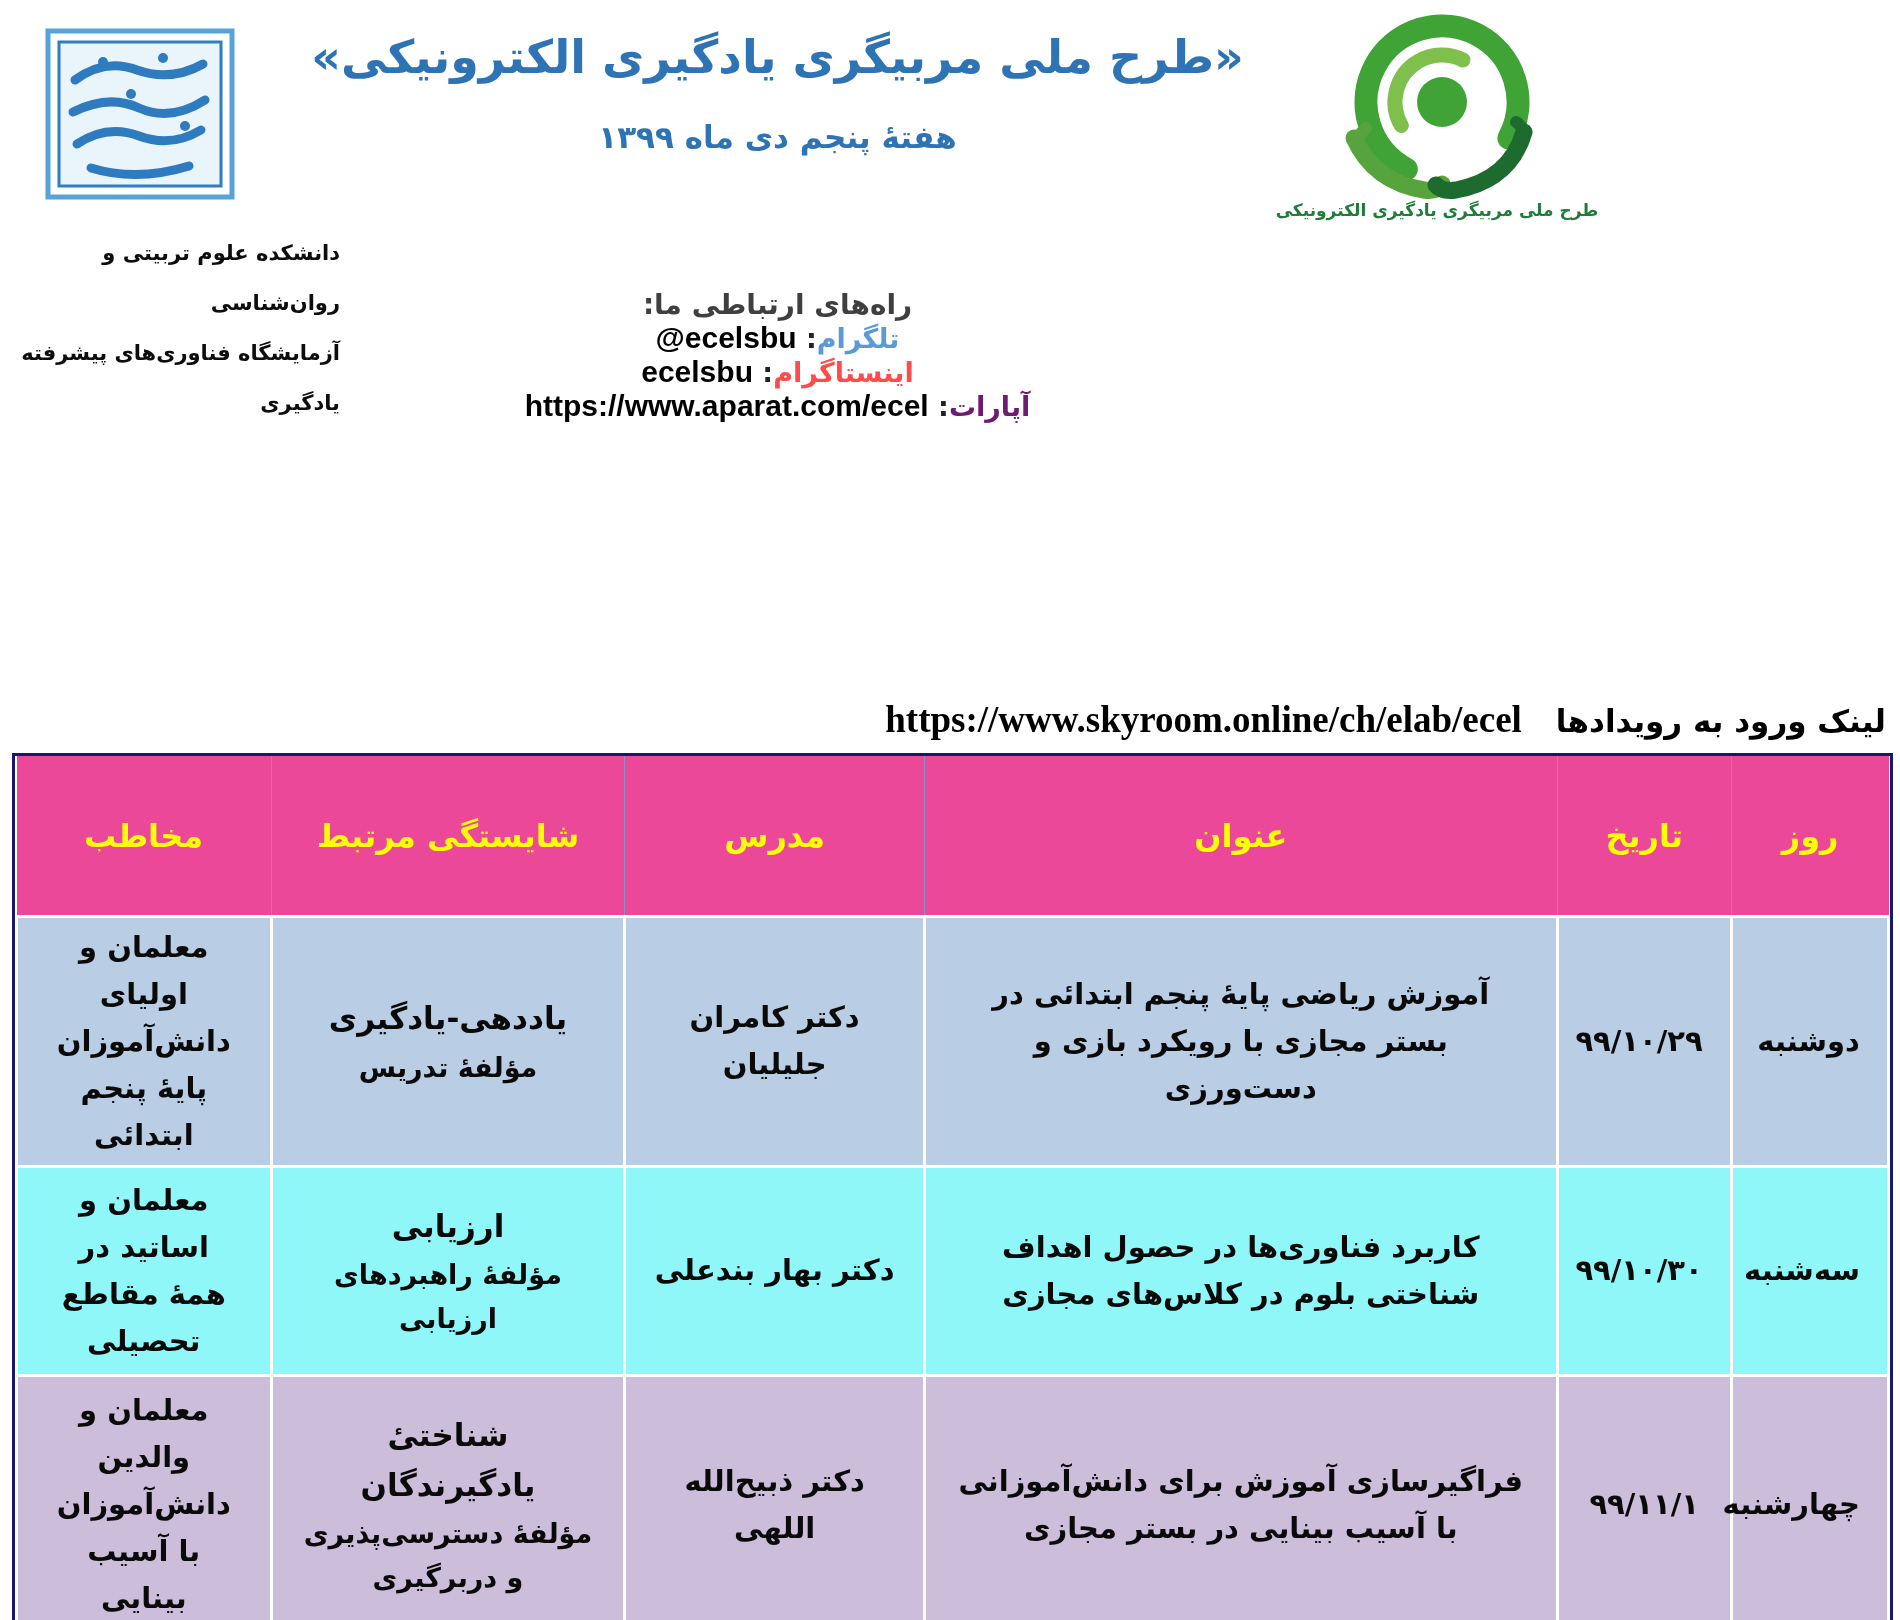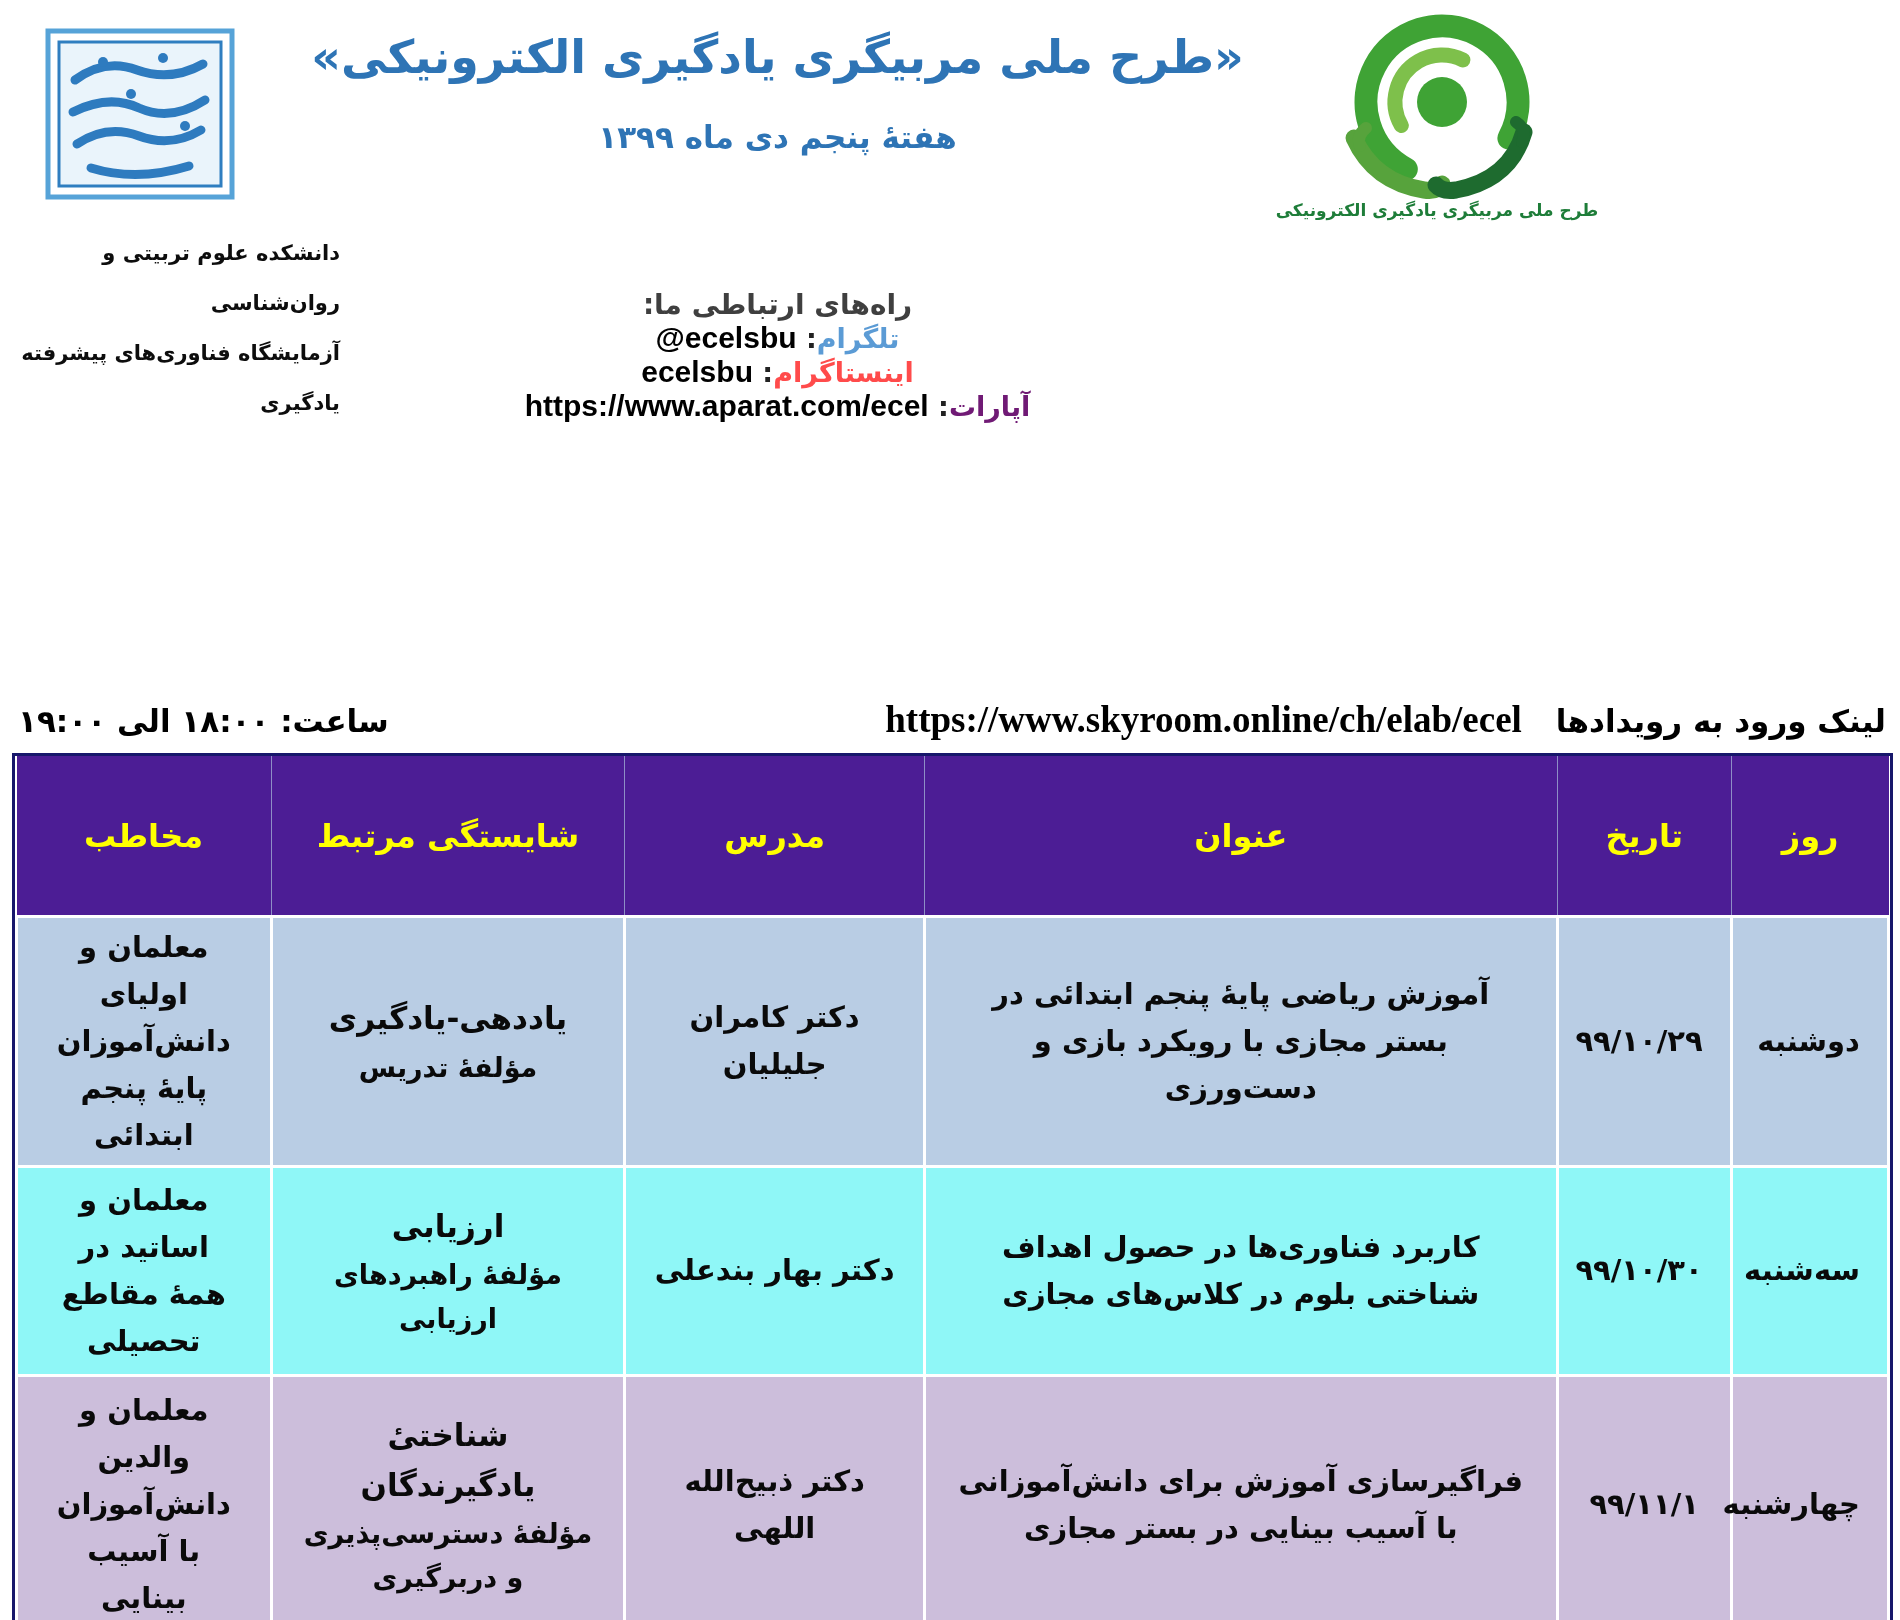--- a/index.html
+++ b/index.html
@@ -36,21 +36,21 @@
               justify-content:space-between;align-items:baseline;direction:rtl;}
   .events-right{display:flex;align-items:baseline;gap:34px;direction:rtl;}
   .events-label{font-size:31px;font-weight:bold;color:#000;}
   .events-url{direction:ltr;unicode-bidi:isolate;font-family:"Liberation Serif",serif;
               font-weight:bold;font-size:37px;color:#000;}
   .events-time{font-size:31px;font-weight:bold;color:#000;}
 
   
   .table-wrap{position:absolute;left:12px;top:753px;width:1875px;border:3px solid #17176b;}
   table.sched{width:100%;border-collapse:collapse;table-layout:fixed;direction:rtl;}
-  table.sched th{background:#4c1d95;color:#ffff00;font-size:32px;font-weight:bold;
+  table.sched th{background:#ec4899;color:#ffff00;font-size:32px;font-weight:bold;
                  height:159px;border-left:1px solid #8e8ec6;border-bottom:3px solid #ffffff;
                  padding:0 6px;}
   table.sched th:last-child{border-left:none;}
   table.sched td{border:3px solid #ffffff;text-align:center;vertical-align:middle;
                  font-size:29px;font-weight:bold;color:#0a0a0a;padding:6px 27px;line-height:1.62;}
   tr.r1{height:204px;} tr.r2{height:209px;} tr.r3{height:259px;}
   .comp-main{font-size:31px;font-weight:bold;display:block;}
   .comp-sub{font-size:27px;font-weight:bold;display:block;margin-top:2px;}
   .cell-day,.cell-date{font-size:30px;}
 </style>
@@ -120,21 +120,20 @@
     <div class="contact-item">
       <span class="lbl" style="color: #701a75; margin-top: 24px;">آپارات</span><span class="sep">: </span><span class="val">https://www.aparat.com/ecel</span>
     </div>
   </div>
 
   <div class="events-row">
     <div class="events-right">
       <span class="events-label">لینک ورود به رویدادها</span>
       <span class="events-url">https://www.skyroom.online/ch/elab/ecel</span>
     </div>
-    <span class="events-time">ساعت: ۱۸:۰۰ الی ۱۹:۰۰</span>
   </div>
 
   <div class="table-wrap">
     <table class="sched">
       <colgroup>
         <col style="width:8.4%">
           <col style="width:9.3%">
           <col style="width:33.8%">
         <col style="width:16.0%">
           <col style="width:18.9%">

